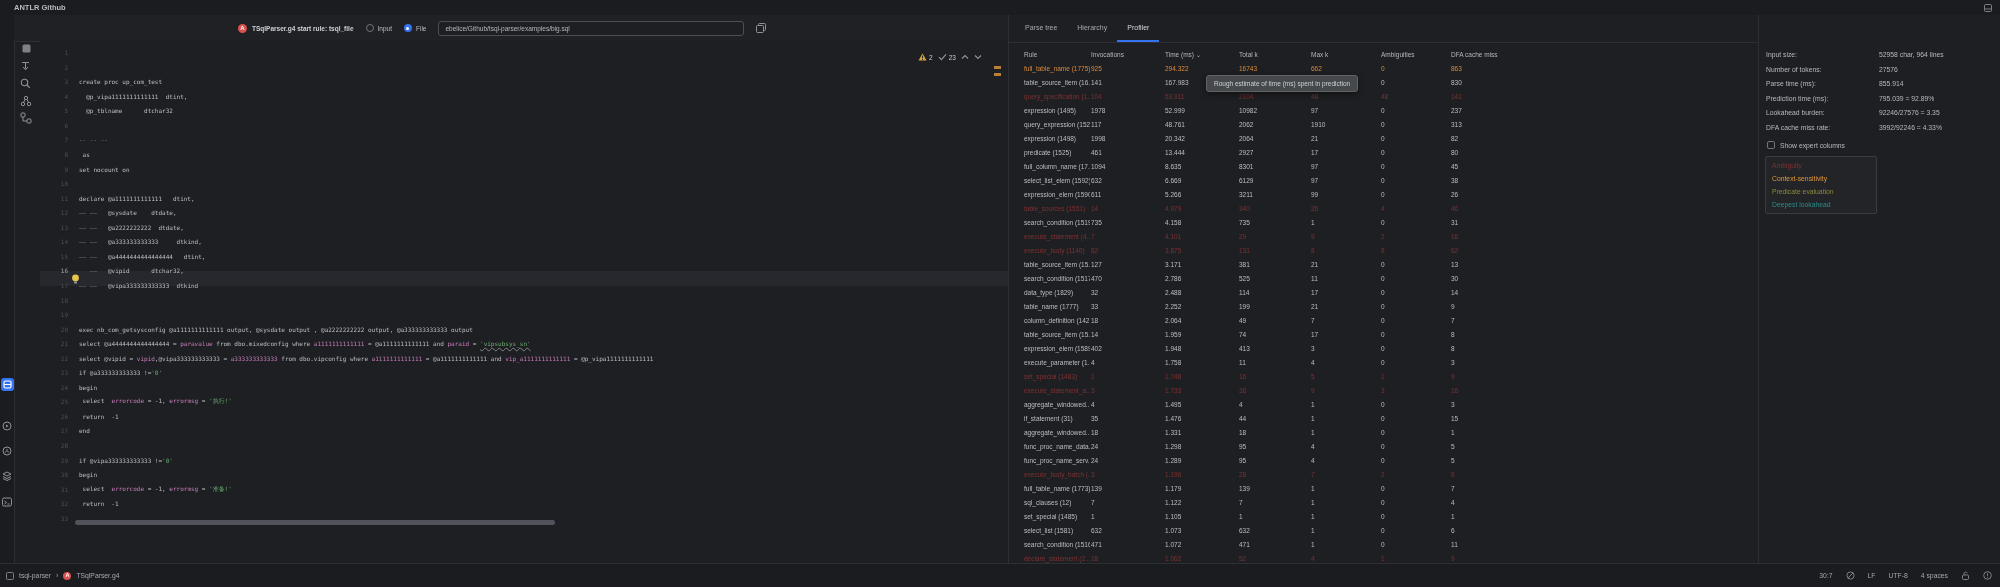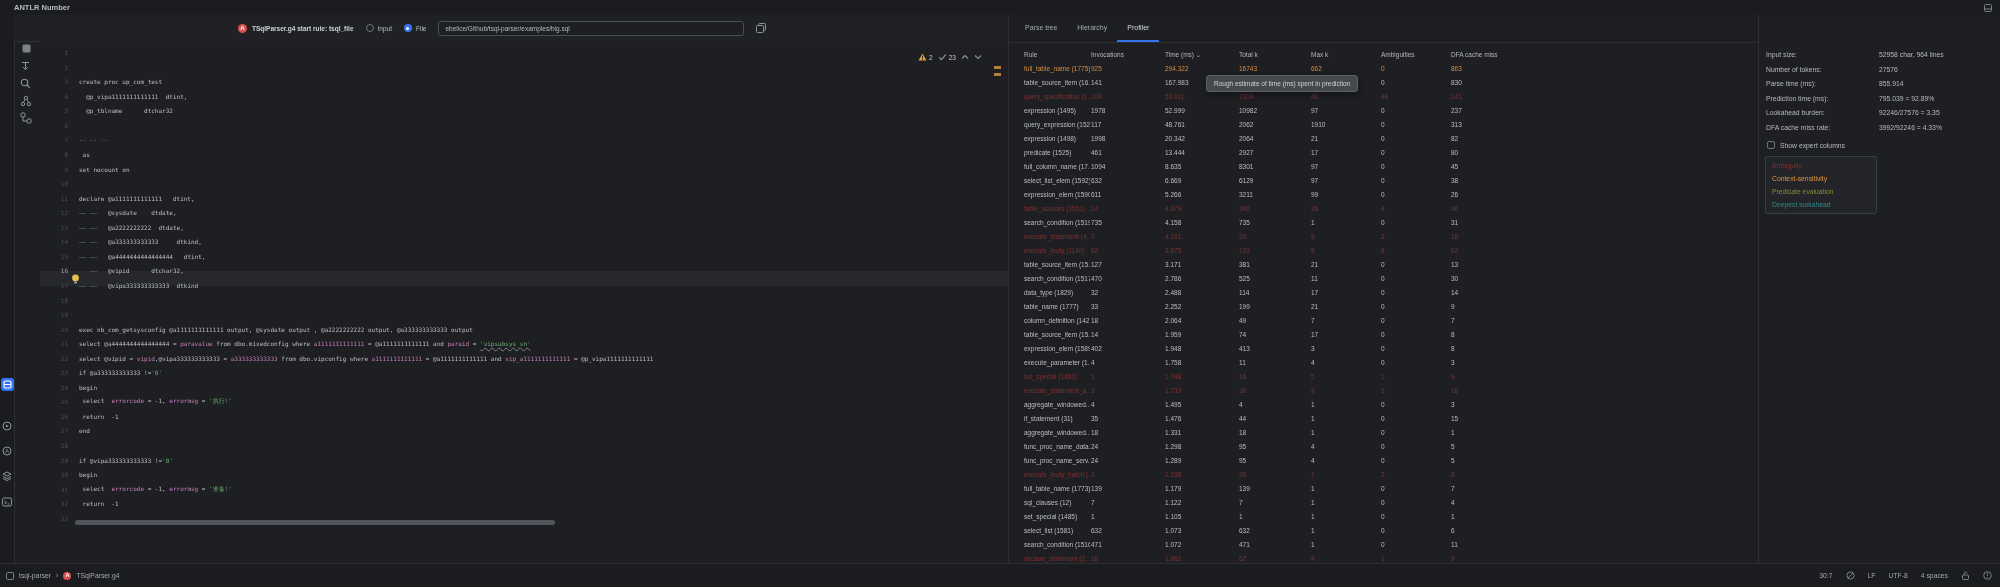--- a/index.html
+++ b/index.html
@@ -69,21 +69,21 @@
   #crumbs{position:absolute;left:6px;top:0;height:23px;display:flex;align-items:center;gap:5px;font-size:6.8px;color:#a3a7ae;}
   #sb-right{position:absolute;right:8px;top:0;height:23px;display:flex;align-items:center;gap:13px;font-size:6.8px;color:#a3a7ae;}
   svg{display:block;}
 </style>
 </head>
 <body>
 
 <div id="app">
 
   <div id="titlebar" class="abs">
-    <span class="ttl">ANTLR Number</span>
+    <span class="ttl">ANTLR Github</span>
     <span id="win-icon">
       <svg width="8" height="8" viewBox="0 0 8 8">
           <rect x="0.5" y="0.5" width="7" height="7" rx="1" fill="none" stroke="#7b7f86"></rect>
           <line x1="0.5" y1="5" x2="7.5" y2="5" stroke="#7b7f86"></line>
         </svg>
     </span>
   </div>
 
   <div id="stripe" class="abs">
     <div class="stripe-btn active" style="top:363px;">

